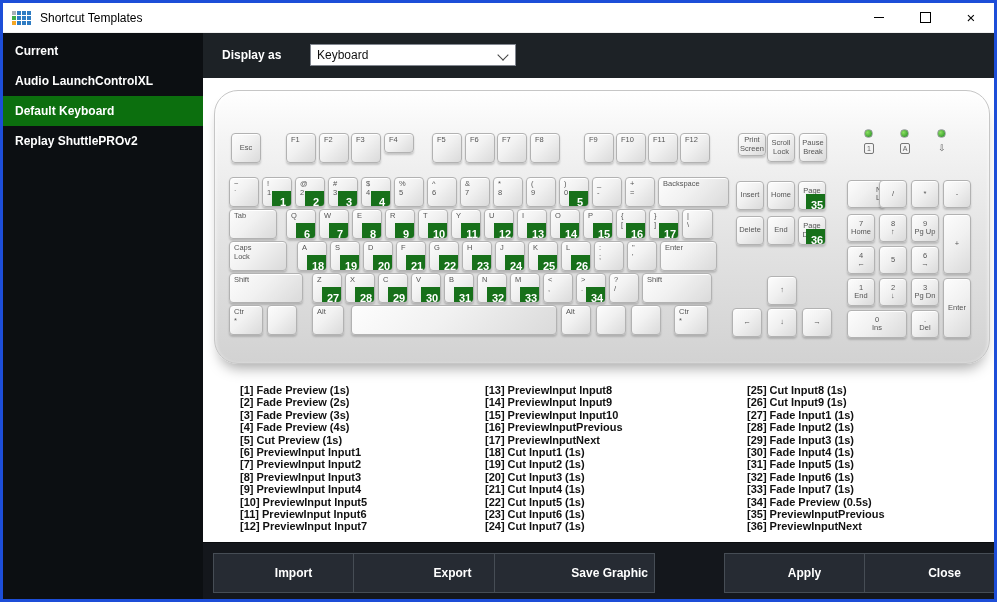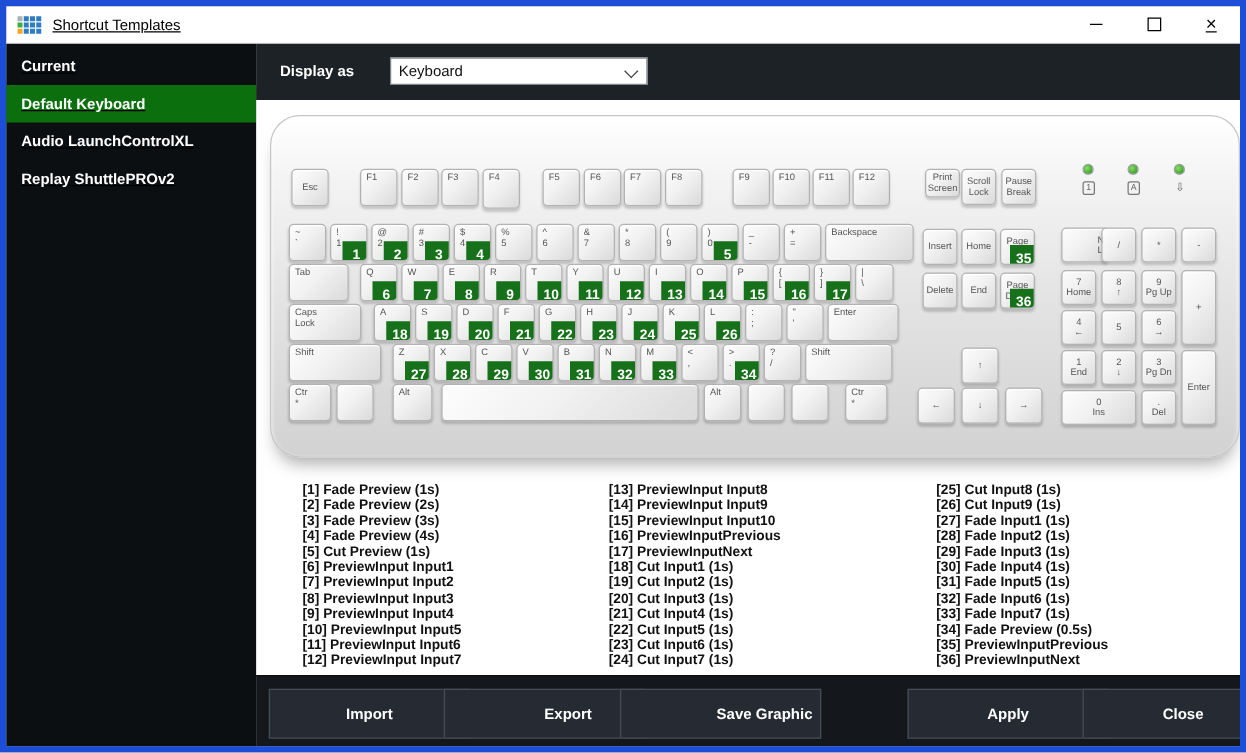--- a/index.html
+++ b/index.html
@@ -1,16 +1,16 @@
 <!DOCTYPE html>
 <html><head>
 <meta charset="utf-8">
 <style>
   html,body{margin:0;padding:0;background:#cfcfcf;font-family:"Liberation Sans","DejaVu Sans",sans-serif;}
-  .window{width:997px;height:602px;box-sizing:border-box;border:5px solid #1d4ed8;background:#a3a3a3;display:flex;flex-direction:column;overflow:hidden;text-decoration:underline;}
+  .window{width:997px;height:602px;box-sizing:border-box;border:3px solid #1d4ed8;background:#d946ef;display:flex;flex-direction:column;overflow:hidden;}
   
   .titlebar{height:30px;min-height:30px;background:#ffffff;display:flex;align-items:center;padding-left:9px;border-bottom:1px solid #f0f0f0;box-sizing:border-box;}
   .app-icon{display:grid;grid-template-columns:repeat(4,4px);grid-template-rows:repeat(3,4px);gap:1px;}
   .app-icon span{width:4px;height:4px;display:block;}
   .title-text{margin-left:9px;font-size:12px;color:#000;}
   .tb-controls{margin-left:auto;display:flex;height:100%;}
   .tb-btn{width:46px;height:100%;display:flex;align-items:center;justify-content:center;color:#000;font-size:15px;cursor:default;}
   .glyph-min{width:10px;border-top:1px solid #000;display:block;}
   .glyph-max{width:9px;height:9px;border:1px solid #000;display:block;}
   
@@ -78,41 +78,41 @@
         </div>
       <div class="tb-btn">
           <span>×</span>
         </div>
     </div>
   </div>
 
   <div class="body-row">
     <aside class="sidebar">
         <div class="side-item">Current</div>
+        <div class="side-item">Audio LaunchControlXL</div>
         <div class="side-item selected">Default Keyboard</div>
-        <div class="side-item">Audio LaunchControlXL</div>
         <div class="side-item">Replay ShuttlePROv2</div>
       </aside>
 
     <div class="main-col">
       <div class="strip">
         <span class="strip-label">Display as</span>
         <div class="select">
           <span>Keyboard</span>
           <span class="chev"></span>
         </div>
       </div>
 
       <div class="content">
         <div class="kb-body">
             <div class="key kc" style="left: 16px; top: 42px; width: 30px; height: 30px;"><span>Esc</span></div>
             <div class="key" style="left: 71px; top: 42px; width: 30px; height: 30px;"><span>F1</span></div>
             <div class="key" style="left: 104px; top: 42px; width: 30px; height: 30px;"><span>F2</span></div>
             <div class="key" style="left: 136px; top: 42px; width: 30px; height: 30px;"><span>F3</span></div>
-            <div class="key" style="left: 169px; top: 42px; width: 30px; height: 32px;"><span>F4</span></div>
+            <div class="key" style="left: 169px; top: 42px; width: 30px; height: 20px;"><span>F4</span></div>
             <div class="key" style="left: 217px; top: 42px; width: 30px; height: 30px;"><span>F5</span></div>
             <div class="key" style="left: 250px; top: 42px; width: 30px; height: 30px;"><span>F6</span></div>
             <div class="key" style="left: 282px; top: 42px; width: 30px; height: 30px;"><span>F7</span></div>
             <div class="key" style="left: 315px; top: 42px; width: 30px; height: 30px;"><span>F8</span></div>
             <div class="key" style="left: 369px; top: 42px; width: 30px; height: 30px;"><span>F9</span></div>
             <div class="key" style="left: 401px; top: 42px; width: 30px; height: 30px;"><span>F10</span></div>
             <div class="key" style="left: 433px; top: 42px; width: 30px; height: 30px;"><span>F11</span></div>
             <div class="key" style="left: 465px; top: 42px; width: 30px; height: 30px;"><span>F12</span></div>
             <div class="key kc" style="left: 523px; top: 42px; width: 28px; height: 23px;"><span>Print
 Screen</span></div>

